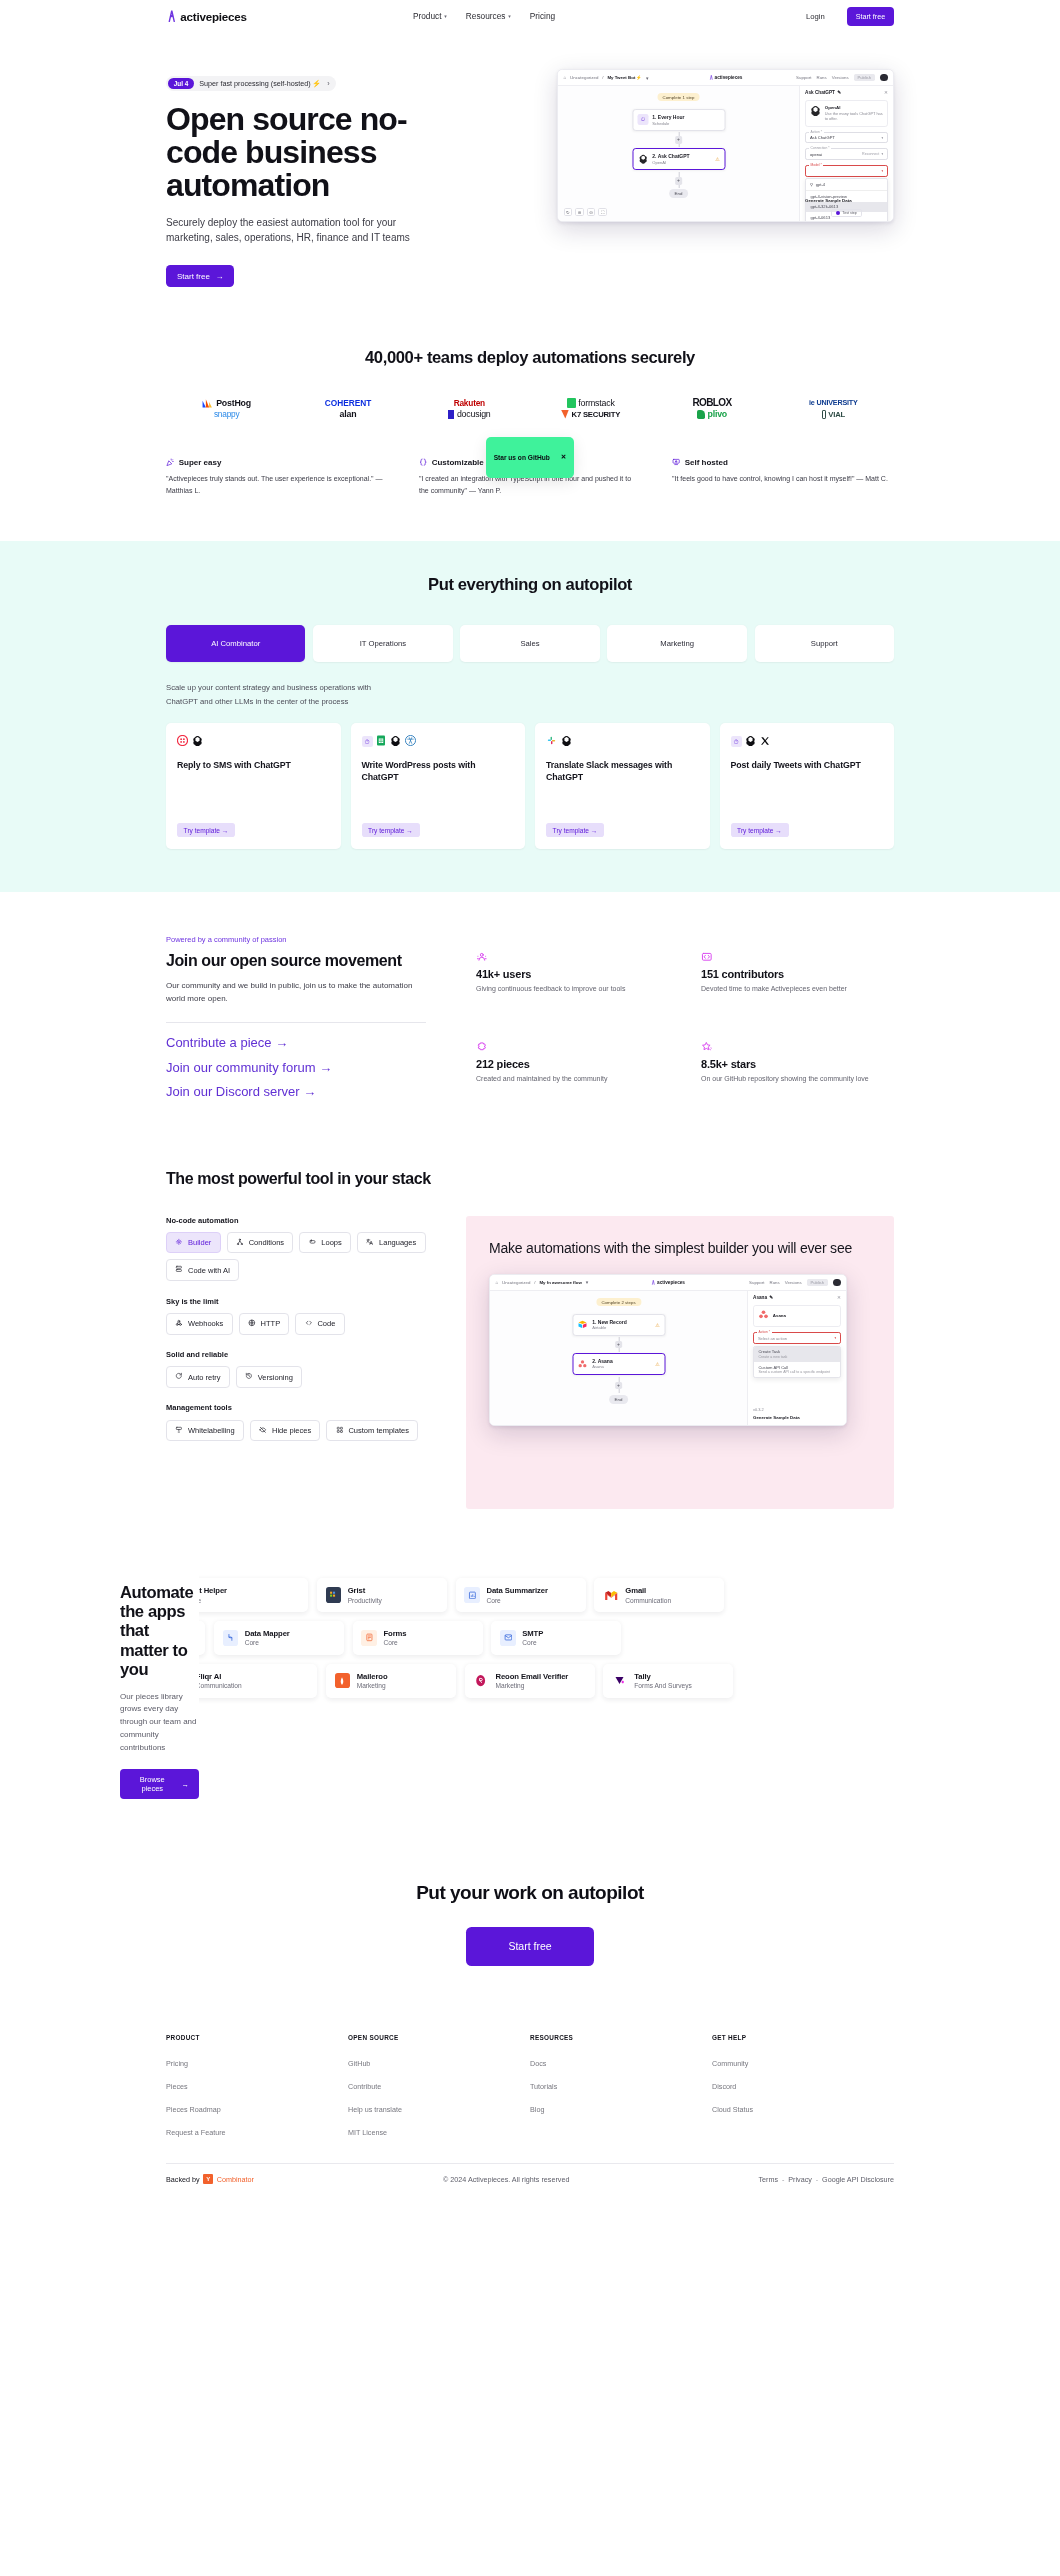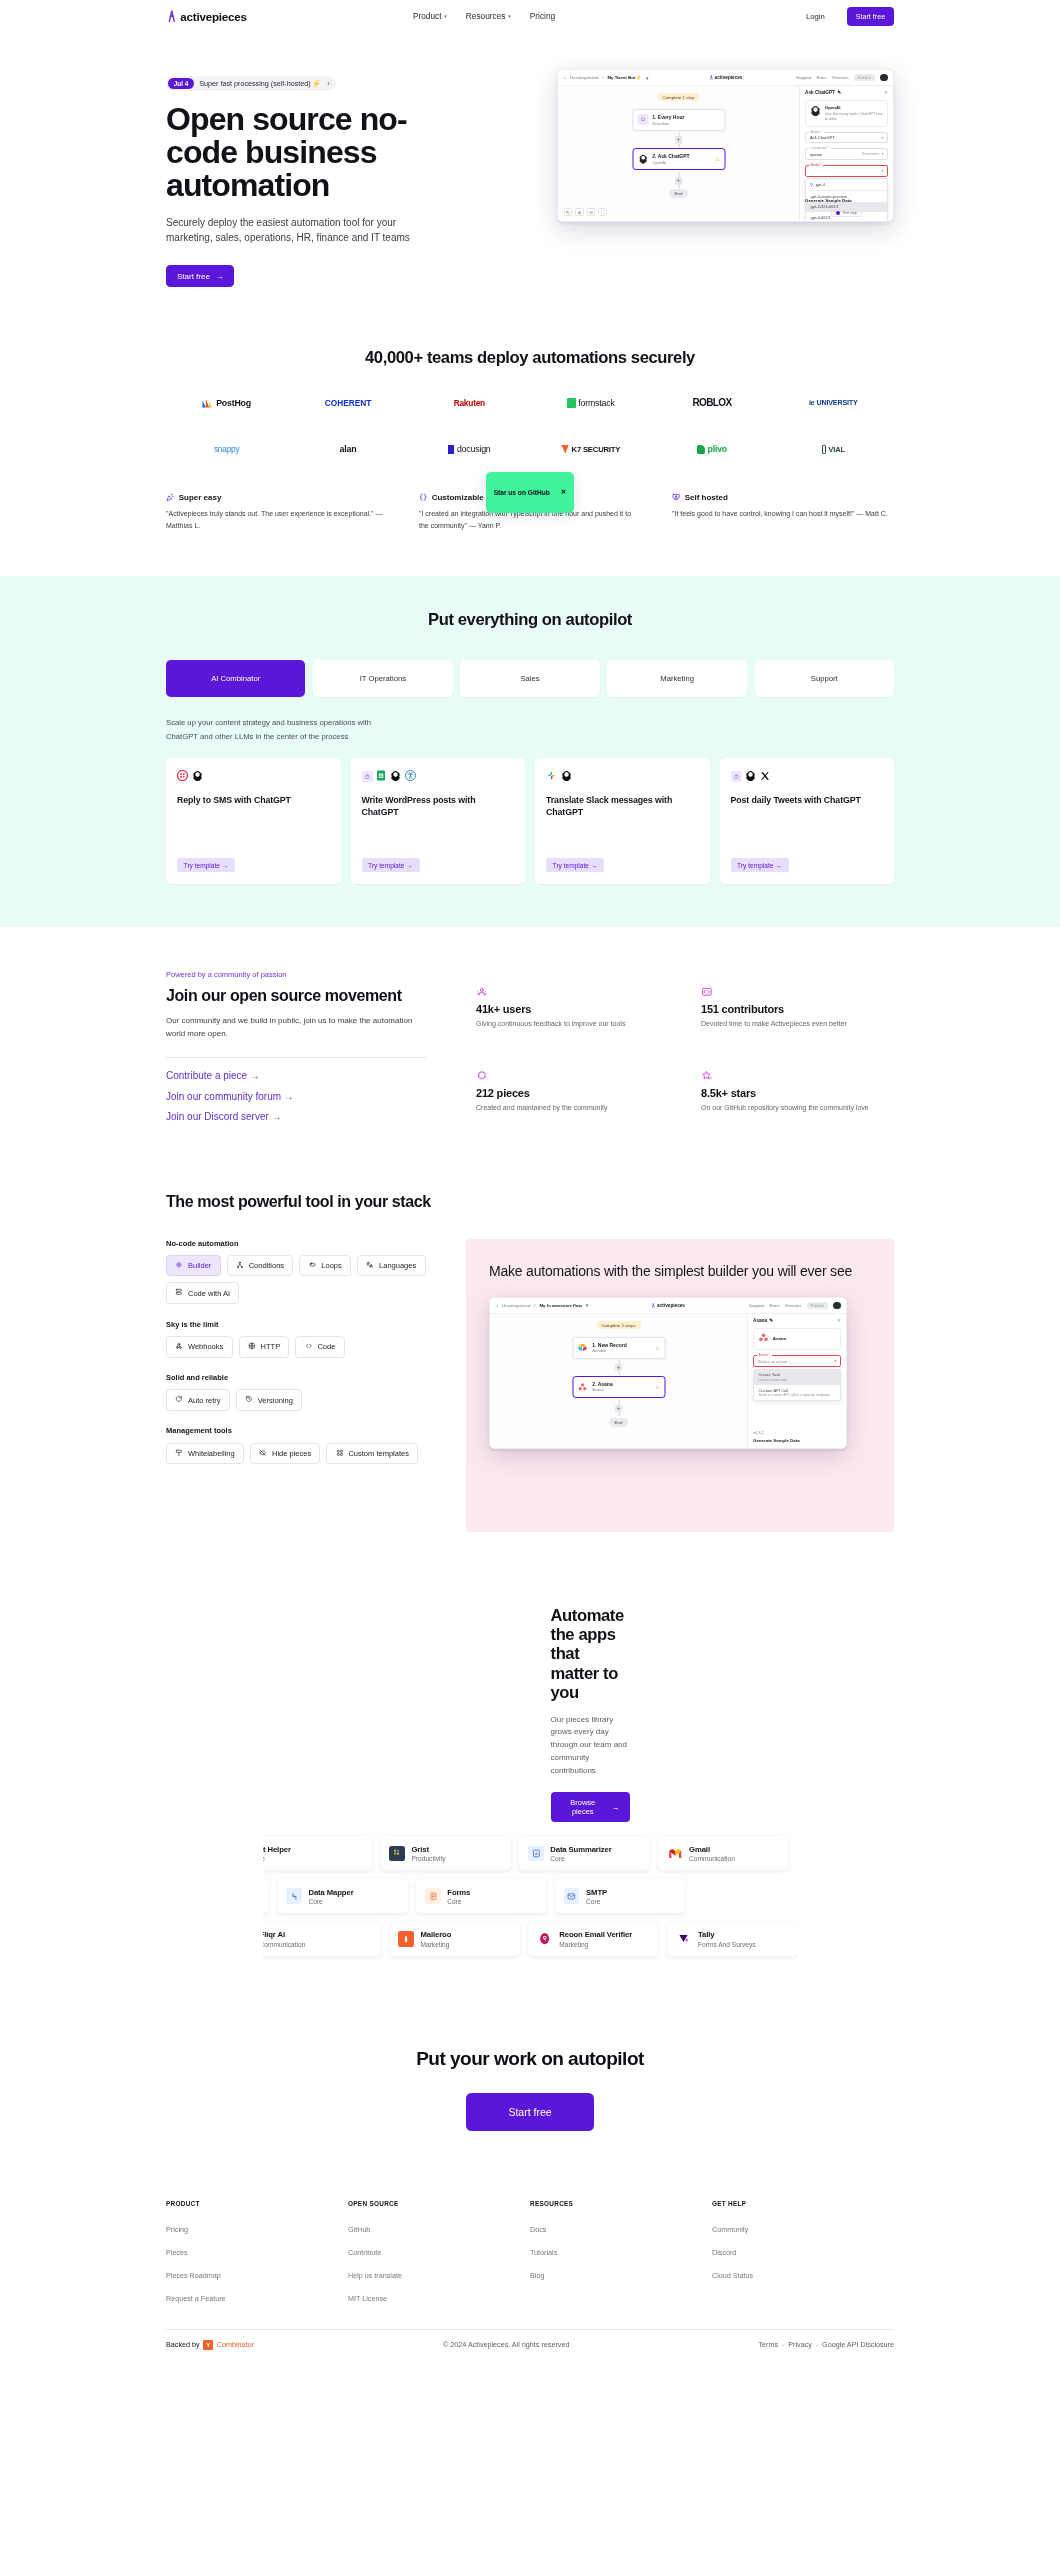--- a/index.html
+++ b/index.html
@@ -160,21 +160,21 @@
   
   .logos-sec { padding: 22px 166px 33px; }
   .logos-title {
     text-align: center; font-size: 16.6px; font-weight: 800;
     letter-spacing: -0.4px; color: #111118;
   }
   .logo-row {
     display: grid; grid-template-columns: repeat(6, 1fr);
     align-items: center; justify-items: center; margin-top: 29px;
   }
-  .logo-row.r2 { margin-top: 36px; }
+  .logo-row.r2 { margin-top: 1px; }
   .logo {
     display: flex; align-items: center; gap: 2.8px;
     font-weight: 800; font-size: 8.8px; color: #12121a; letter-spacing: -0.2px;
   }
 
   
   .tst-sec { padding: 5.5px 166px 44px; position: relative; }
   .tst-grid { display: grid; grid-template-columns: repeat(3, 1fr); gap: 31px; }
   .tst-hd { display: flex; align-items: center; gap: 4.4px; }
   .tst-t { font-size: 8px; font-weight: 700; color: #14141c; }
@@ -223,21 +223,21 @@
     font-size: 6.6px; font-family: inherit; cursor: pointer;
   }
 
   
   .os-sec { padding: 43px 166px 22px; display: flex; gap: 50px; }
   .os-left { width: 260px; }
   .os-kicker { color: #6f36e0; font-size: 7.5px; }
   .os-left h2 { font-size: 16px; font-weight: 800; letter-spacing: -0.4px; margin-top: 7.2px; line-height: 1.18; color: #111118;}
   .os-p { font-size: 8px; line-height: 1.6; color: #3c3c47; margin-top: 10px; }
   .os-hr { height: 0.6px; background: #e6e6ec; margin: 15.5px 0 13.3px; }
-  .os-link { display: block; color: #6131d4; font-size: 10px; margin-bottom: 9.4px; cursor: pointer; }
+  .os-link { display: block; color: #6131d4; font-size: 13px; margin-bottom: 9.4px; cursor: pointer; }
   .stats { flex: 1; display: grid; grid-template-columns: 1fr 1fr; gap: 22px 32px; padding-top: 14.4px; }
   .stat-ico { color: #d946ef; height: 13.3px; display: flex; align-items: center; }
   .stat-n { font-size: 11px; font-weight: 800; letter-spacing: -0.2px; margin-top: 5px; color: #111118; }
   .stat-d { font-size: 7px; line-height: 1.55; color: #64646f; margin-top: 3.9px; }
 
   
   .pt-sec { padding: 39px 166px 22px; }
   .pt-sec h2 { font-size: 16px; font-weight: 800; letter-spacing: -0.4px; color: #111118; }
   .pt-row { display: flex; gap: 24px; margin-top: 28px; align-items: flex-start; }
   .pt-left { width: 276px; }
@@ -251,21 +251,21 @@
     font-family: inherit;
   }
   .chip.on { background: #ece5fb; border-color: #ddd0f8; color: #5b16d9; }
   .pt-right {
     flex: 1; background: #fce9f0; border-radius: 3px; padding: 23px 23px 0;
     min-height: 293px; overflow: hidden;
   }
   .pt-right h3 { font-size: 14px; font-weight: 400; line-height: 1.36; color: #15151d; letter-spacing: -0.2px; }
 
   
-  .pieces-sec { padding: 33px 0 39px; display: flex; gap: 0; align-items: center; flex-direction: column; }
+  .pieces-sec { padding: 33px 0 39px; display: flex; gap: 0; align-items: flex-start; }
   .pieces-left { width: 199px; padding-left: 120px; padding-top: 19px; flex: 0 0 auto; }
   .pieces-left h2 { font-size: 16.6px; font-weight: 800; letter-spacing: -0.4px; line-height: 1.17; color: #111118; }
   .pieces-left p { font-size: 8px; line-height: 1.6; color: #5b5b67; margin-top: 11px; }
   .pieces-btn {
     margin-top: 14.4px; background: #5b16d9; color: #fff; border: none;
     border-radius: 3.9px; padding: 6px 10px; font-size: 7.5px;
     font-family: inherit; cursor: pointer; display: inline-flex; gap: 7px; align-items: center;
   }
   .pieces-right { flex: 1; overflow: hidden; padding-top: 14.4px; }
   .p-row { display: flex; gap: 8.8px; margin-bottom: 8.8px; }

